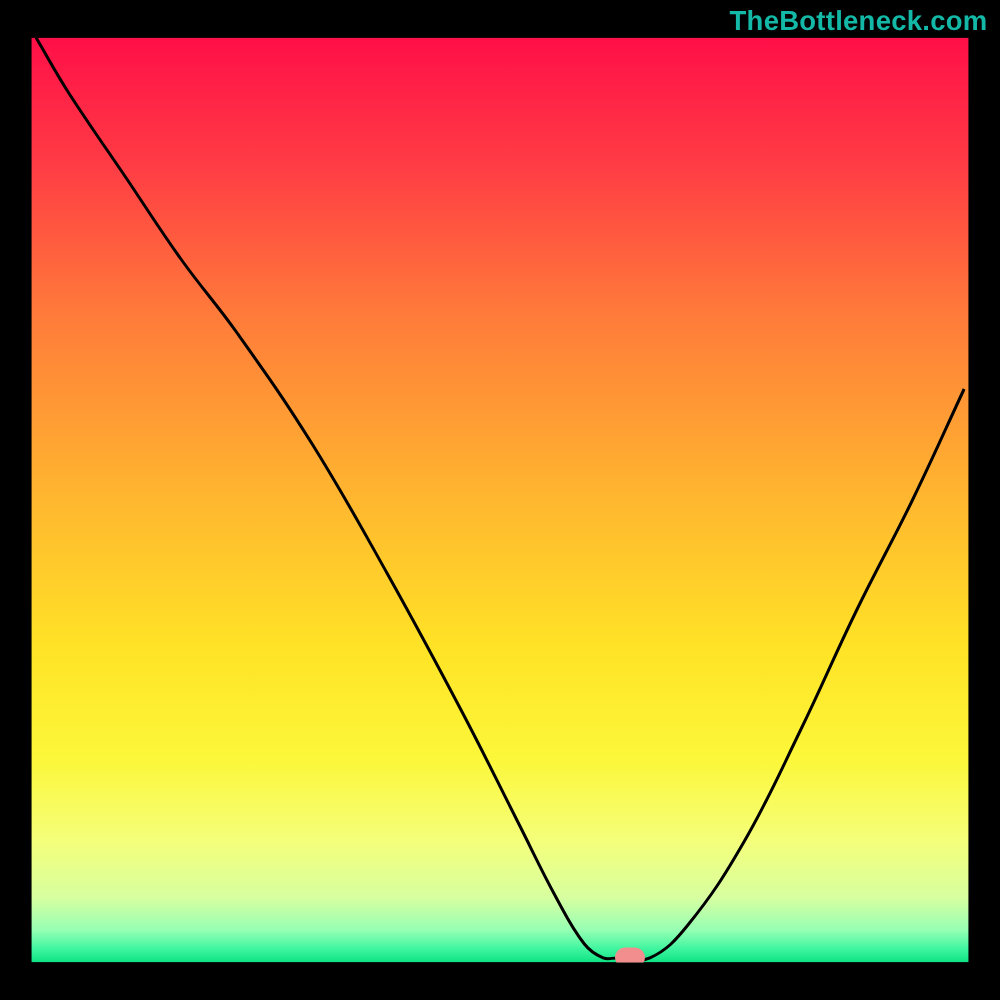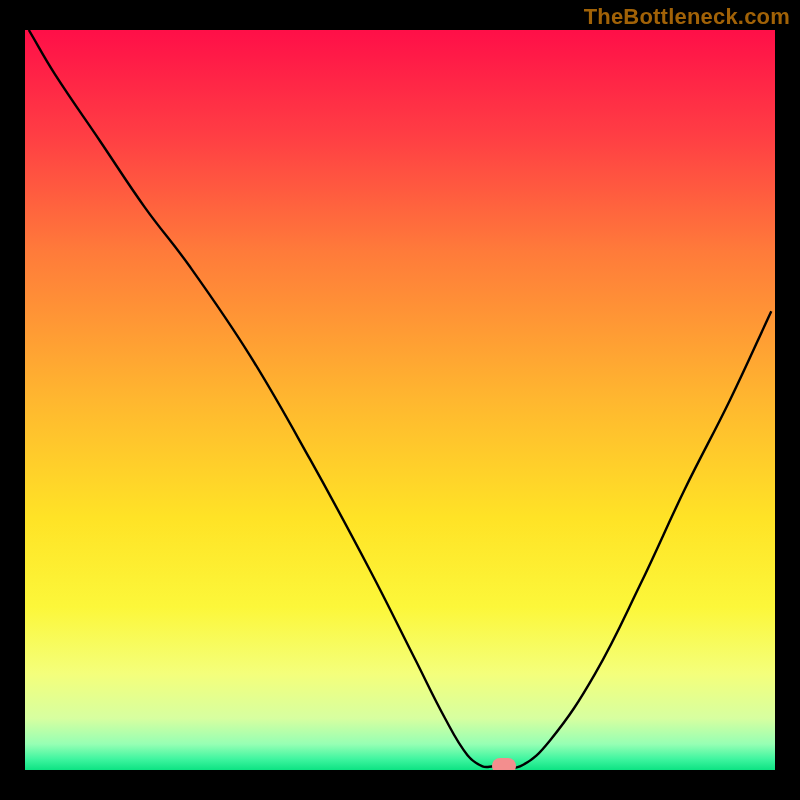--- a/index.html
+++ b/index.html
@@ -45,21 +45,21 @@
     border-radius: 9px;
   }
   .watermark {
     position: absolute;
     top: 4px;
     right: 10px;
     font-family: Arial, Helvetica, sans-serif;
     font-size: 22px;
     font-weight: 600;
     letter-spacing: 0.2px;
-    color: #a16207;
+    color: #14b8a6;
   }
 </style>
 </head>
 <body>
 
 <div class="frame">
 
   <div class="plot">
 
     <svg class="gradient" viewBox="0 0 750 740" preserveAspectRatio="none">

